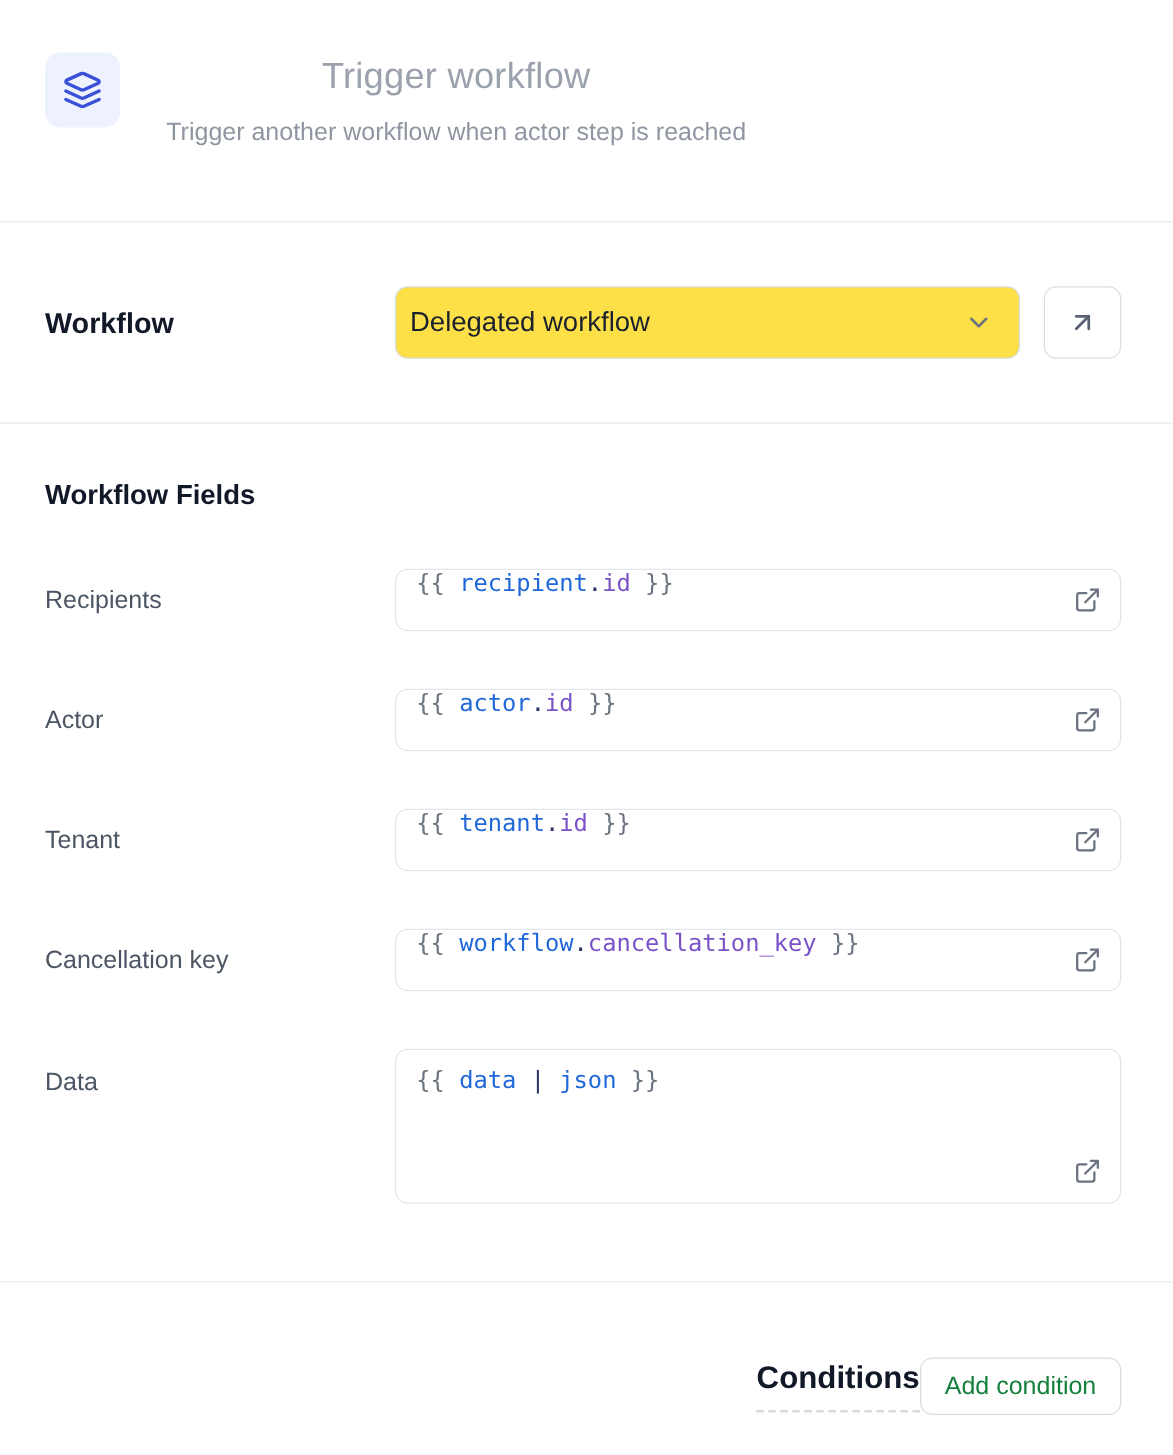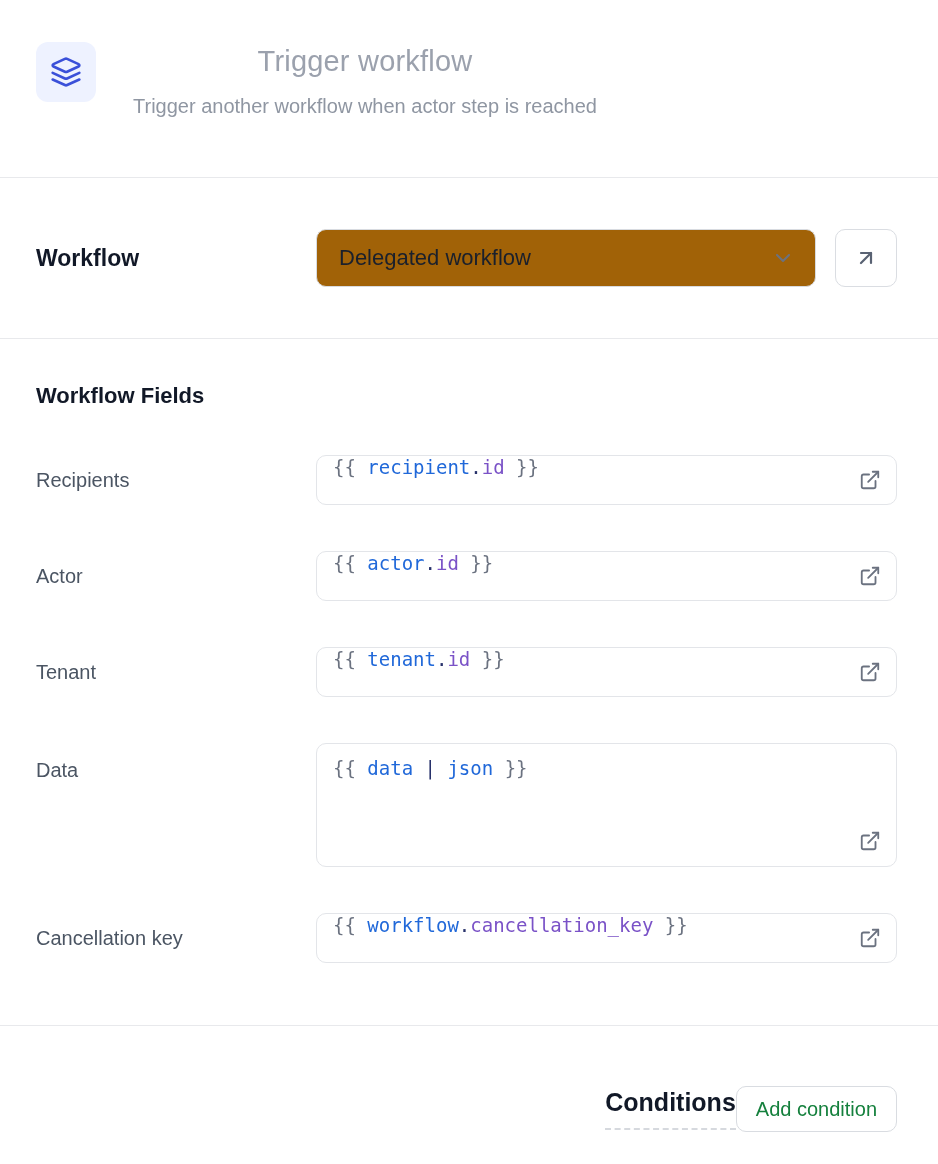--- a/index.html
+++ b/index.html
@@ -56,25 +56,25 @@
   .row-label-strong {
     font-size: 23px;
     font-weight: 700;
     color: #111827;
   }
   .select {
     width: 500px;
     height: 58px;
     border: 1px solid #d8dbe0;
     border-radius: 10px;
-    background: #a16207;
+    background: #fde047;
     display: flex;
     align-items: center;
     justify-content: space-between;
-    padding: 0 20px 0 22px;
+    padding: 0 20px 0 11px;
     cursor: pointer;
   }
   .select-value {
     font-size: 22px;
     color: #1a202c;
     font-weight: 400;
   }
   .open-btn {
     width: 62px; height: 58px;
     margin-left: 18px;
@@ -249,47 +249,47 @@
         <button class="expand-btn">
           <svg width="22" height="22" viewBox="0 0 24 24" fill="none" stroke="#6b7280" stroke-width="2" stroke-linecap="round" stroke-linejoin="round">
             <path d="M15 3h6v6"></path>
               <path d="M10 14 21 3"></path>
               <path d="M18 13v6a2 2 0 0 1-2 2H5a2 2 0 0 1-2-2V8a2 2 0 0 1 2-2h6"></path>
           </svg>
         </button>
       </div>
     </div>
 
+    <div class="field-row">
+      <span class="field-label">Cancellation key</span>
+      <div class="field-input">
+        <span class="code"><span class="tok-brace">{{ </span><span class="tok-var">workflow</span><span class="tok-punct">.</span><span class="tok-prop">cancellation_key</span><span class="tok-brace"> }}</span></span>
+        <button class="expand-btn">
+          <svg width="22" height="22" viewBox="0 0 24 24" fill="none" stroke="#6b7280" stroke-width="2" stroke-linecap="round" stroke-linejoin="round">
+            <path d="M15 3h6v6"></path>
+              <path d="M10 14 21 3"></path>
+              <path d="M18 13v6a2 2 0 0 1-2 2H5a2 2 0 0 1-2-2V8a2 2 0 0 1 2-2h6"></path>
+          </svg>
+        </button>
+      </div>
+    </div>
+
     <div class="field-row multiline">
       <span class="field-label">Data</span>
       <div class="field-input textarea">
         <span class="code"><span class="tok-brace">{{ </span><span class="tok-var">data</span><span class="tok-punct"> | </span><span class="tok-var">json</span><span class="tok-brace"> }}</span></span>
         <button class="expand-btn">
           <svg width="22" height="22" viewBox="0 0 24 24" fill="none" stroke="#6b7280" stroke-width="2" stroke-linecap="round" stroke-linejoin="round">
             <path d="M15 3h6v6"></path>
               <path d="M10 14 21 3"></path>
               <path d="M18 13v6a2 2 0 0 1-2 2H5a2 2 0 0 1-2-2V8a2 2 0 0 1 2-2h6"></path>
           </svg>
         </button>
       </div>
     </div>
-
-    <div class="field-row">
-      <span class="field-label">Cancellation key</span>
-      <div class="field-input">
-        <span class="code"><span class="tok-brace">{{ </span><span class="tok-var">workflow</span><span class="tok-punct">.</span><span class="tok-prop">cancellation_key</span><span class="tok-brace"> }}</span></span>
-        <button class="expand-btn">
-          <svg width="22" height="22" viewBox="0 0 24 24" fill="none" stroke="#6b7280" stroke-width="2" stroke-linecap="round" stroke-linejoin="round">
-            <path d="M15 3h6v6"></path>
-              <path d="M10 14 21 3"></path>
-              <path d="M18 13v6a2 2 0 0 1-2 2H5a2 2 0 0 1-2-2V8a2 2 0 0 1 2-2h6"></path>
-          </svg>
-        </button>
-      </div>
-    </div>
   </div>
 
   <hr class="divider">
 
   <div class="conditions-section">
     <span class="conditions-title">Conditions</span>
     <button class="add-condition-btn">Add condition</button>
   </div>
 
 </div>

